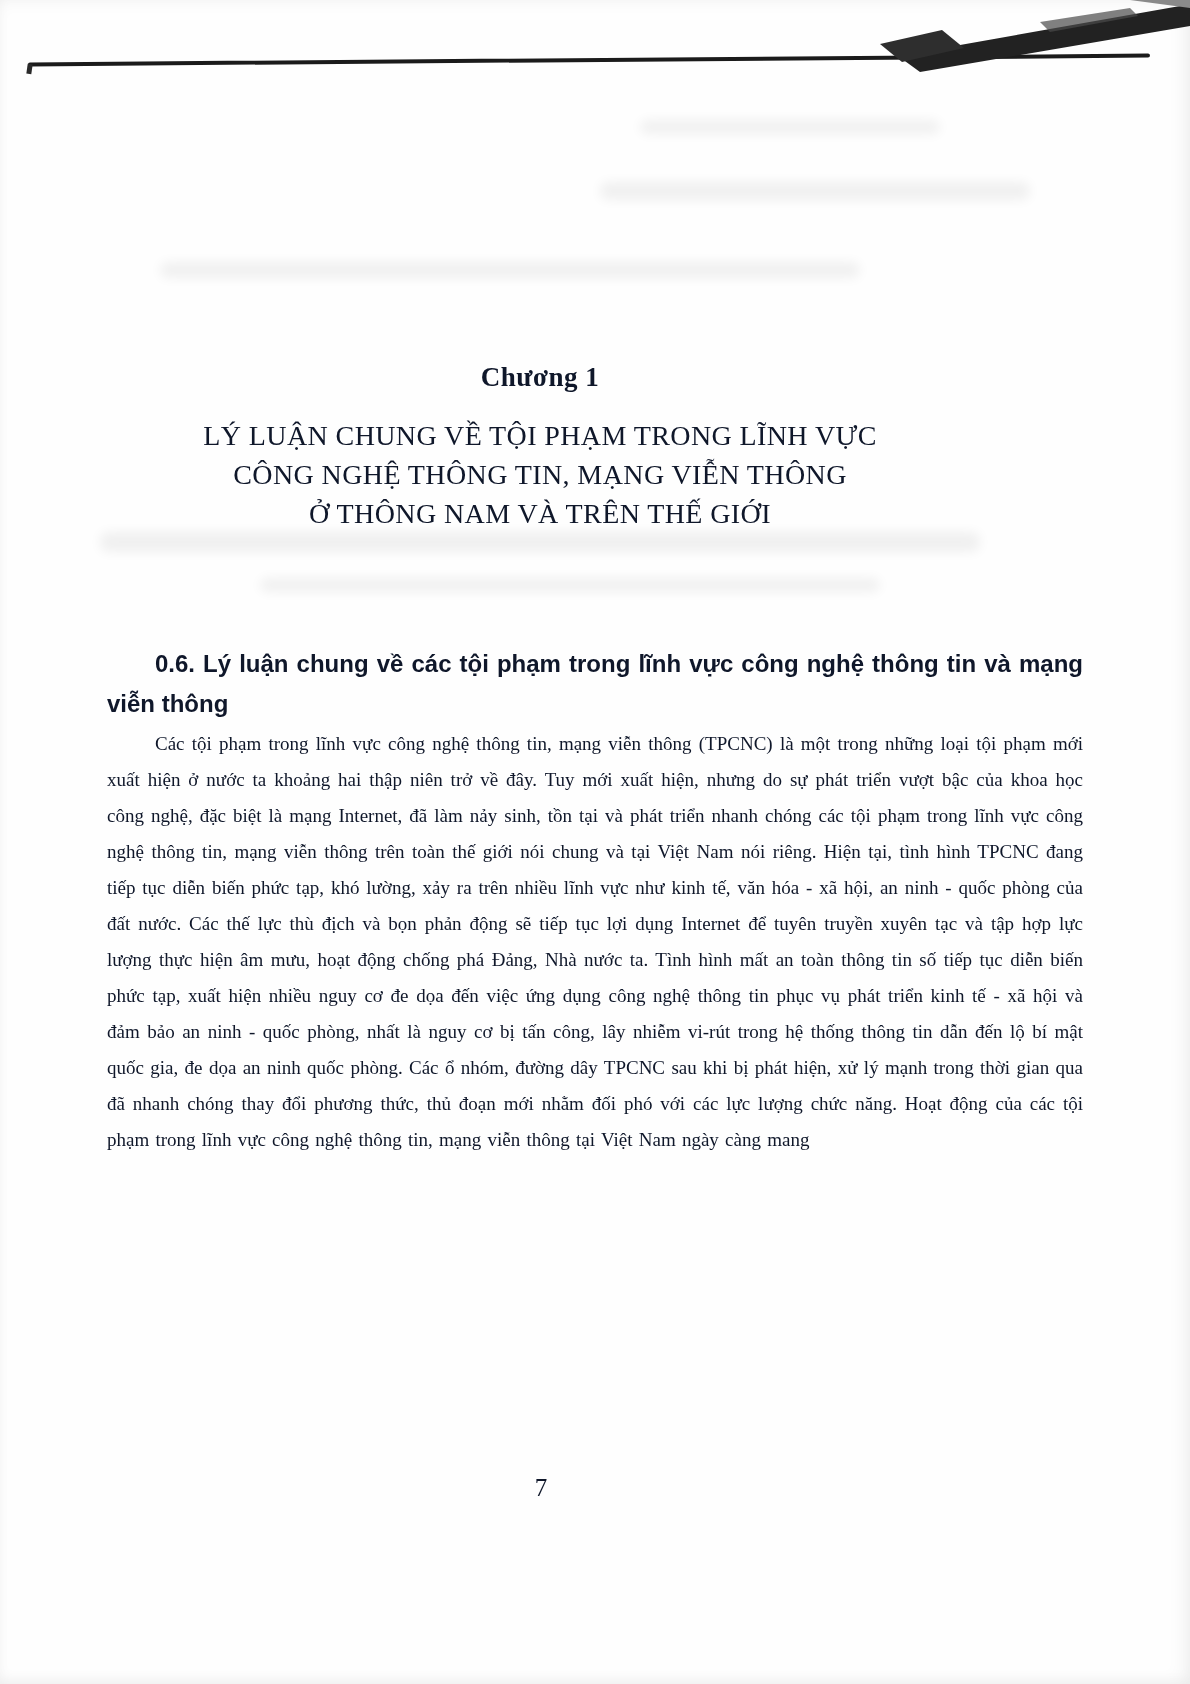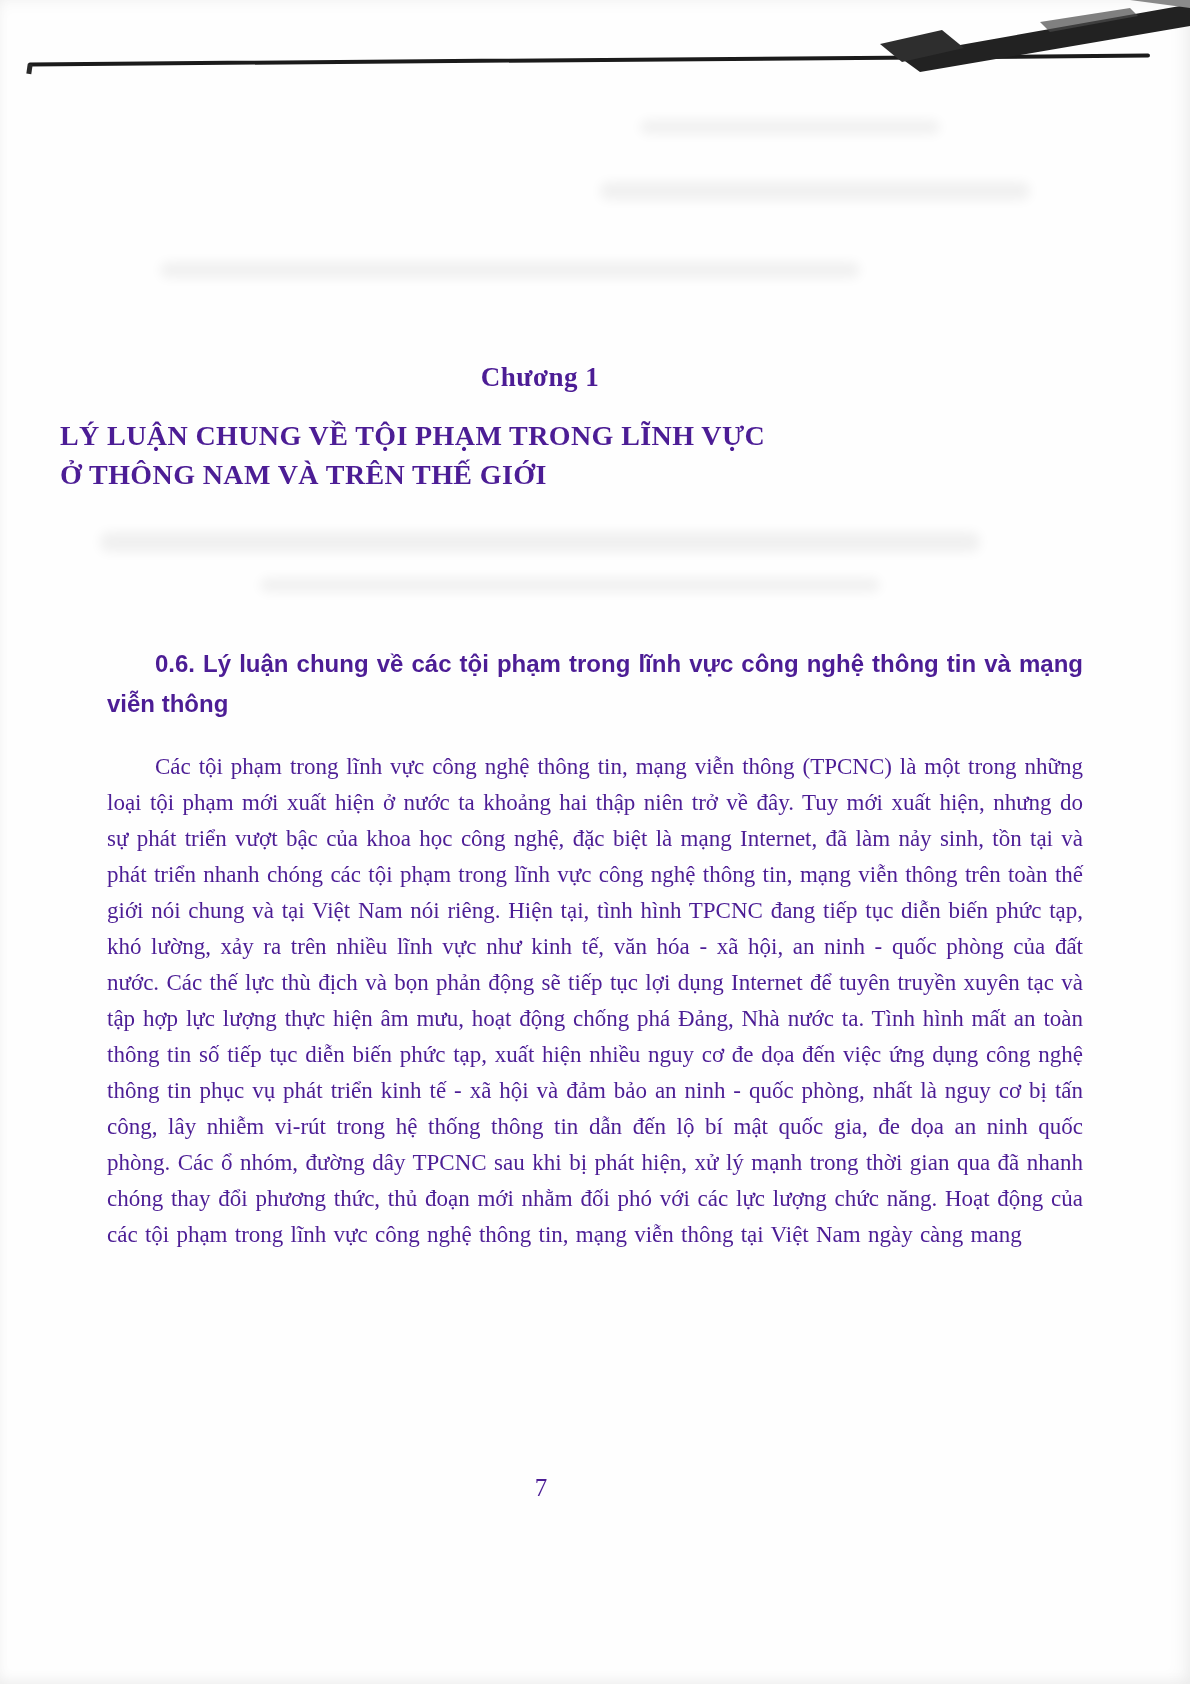--- a/index.html
+++ b/index.html
@@ -8,21 +8,21 @@
     background: #e9e9e9;
   }
   .page {
     position: relative;
     width: 1190px;
     height: 1684px;
     margin: 0 auto;
     background: #fefefe;
     overflow: hidden;
     font-family: "Liberation Serif", serif;
-    color: #4c1d95;
+    color: #0f172a;
     box-shadow: inset -6px 0 18px rgba(0,0,0,0.05), inset 0 -4px 12px rgba(0,0,0,0.03);
   }
 
   
   .top-rule {
     position: absolute;
     top: 58px;
     left: 28px;
     width: 1122px;
     height: 4px;
@@ -68,21 +68,22 @@
     text-align: center;
     font-weight: bold;
     font-size: 27px;
     letter-spacing: 0.5px;
   }
   .doc-title {
     position: absolute;
     top: 416px;
     left: 60px;
     width: 960px;
-    font-weight: bold;
+    text-align: center;
+    font-weight: normal;
     font-size: 28px;
     line-height: 39px;
     letter-spacing: 0.4px;
   }
 
   .section-heading {
     position: absolute;
     top: 644px;
     left: 107px;
     width: 976px;
@@ -93,26 +94,25 @@
     text-indent: 48px;
     text-align: justify;
   }
 
   
   .body-par {
     position: absolute;
     top: 726px;
     left: 107px;
     width: 976px;
-    font-size: 23px;
+    font-size: 19px;
     line-height: 36px;
     text-indent: 48px;
     text-align: justify;
     word-spacing: 1.5px;
-    margin-top: 23px;
   }
 
   .page-num {
     position: absolute;
     top: 1474px;
     left: 0;
     width: 1082px;
     text-align: center;
     font-size: 25px;
   }
@@ -135,20 +135,21 @@
   <div class="bleed b1"></div>
   <div class="bleed b2"></div>
   <div class="bleed b3"></div>
   <div class="bleed b4"></div>
   <div class="bleed b5"></div>
 
   <div class="chapter">Chương 1</div>
 
   <div class="doc-title">
     <div>LÝ LUẬN CHUNG VỀ TỘI PHẠM TRONG LĨNH VỰC</div>
+    <div>CÔNG NGHỆ THÔNG TIN, MẠNG VIỄN THÔNG</div>
     <div>Ở THÔNG NAM VÀ TRÊN THẾ GIỚI</div>
   </div>
 
   <div class="section-heading">0.6. Lý luận chung về các tội phạm trong lĩnh vực công nghệ thông tin và mạng viễn thông</div>
 
   <div class="body-par">Các tội phạm trong lĩnh vực công nghệ thông tin, mạng viễn thông (TPCNC) là một trong những loại tội phạm mới xuất hiện ở nước ta khoảng hai thập niên trở về đây. Tuy mới xuất hiện, nhưng do sự phát triển vượt bậc của khoa học công nghệ, đặc biệt là mạng Internet, đã làm nảy sinh, tồn tại và phát triển nhanh chóng các tội phạm trong lĩnh vực công nghệ thông tin, mạng viễn thông trên toàn thế giới nói chung và tại Việt Nam nói riêng. Hiện tại, tình hình TPCNC đang tiếp tục diễn biến phức tạp, khó lường, xảy ra trên nhiều lĩnh vực như kinh tế, văn hóa - xã hội, an ninh - quốc phòng của đất nước. Các thế lực thù địch và bọn phản động sẽ tiếp tục lợi dụng Internet để tuyên truyền xuyên tạc và tập hợp lực lượng thực hiện âm mưu, hoạt động chống phá Đảng, Nhà nước ta. Tình hình mất an toàn thông tin số tiếp tục diễn biến phức tạp, xuất hiện nhiều nguy cơ đe dọa đến việc ứng dụng công nghệ thông tin phục vụ phát triển kinh tế - xã hội và đảm bảo an ninh - quốc phòng, nhất là nguy cơ bị tấn công, lây nhiễm vi-rút trong hệ thống thông tin dẫn đến lộ bí mật quốc gia, đe dọa an ninh quốc phòng. Các ổ nhóm, đường dây TPCNC sau khi bị phát hiện, xử lý mạnh trong thời gian qua đã nhanh chóng thay đổi phương thức, thủ đoạn mới nhằm đối phó với các lực lượng chức năng. Hoạt động của các tội phạm trong lĩnh vực công nghệ thông tin, mạng viễn thông tại Việt Nam ngày càng mang</div>
 
   <div class="page-num">7</div>
 
 </div>

